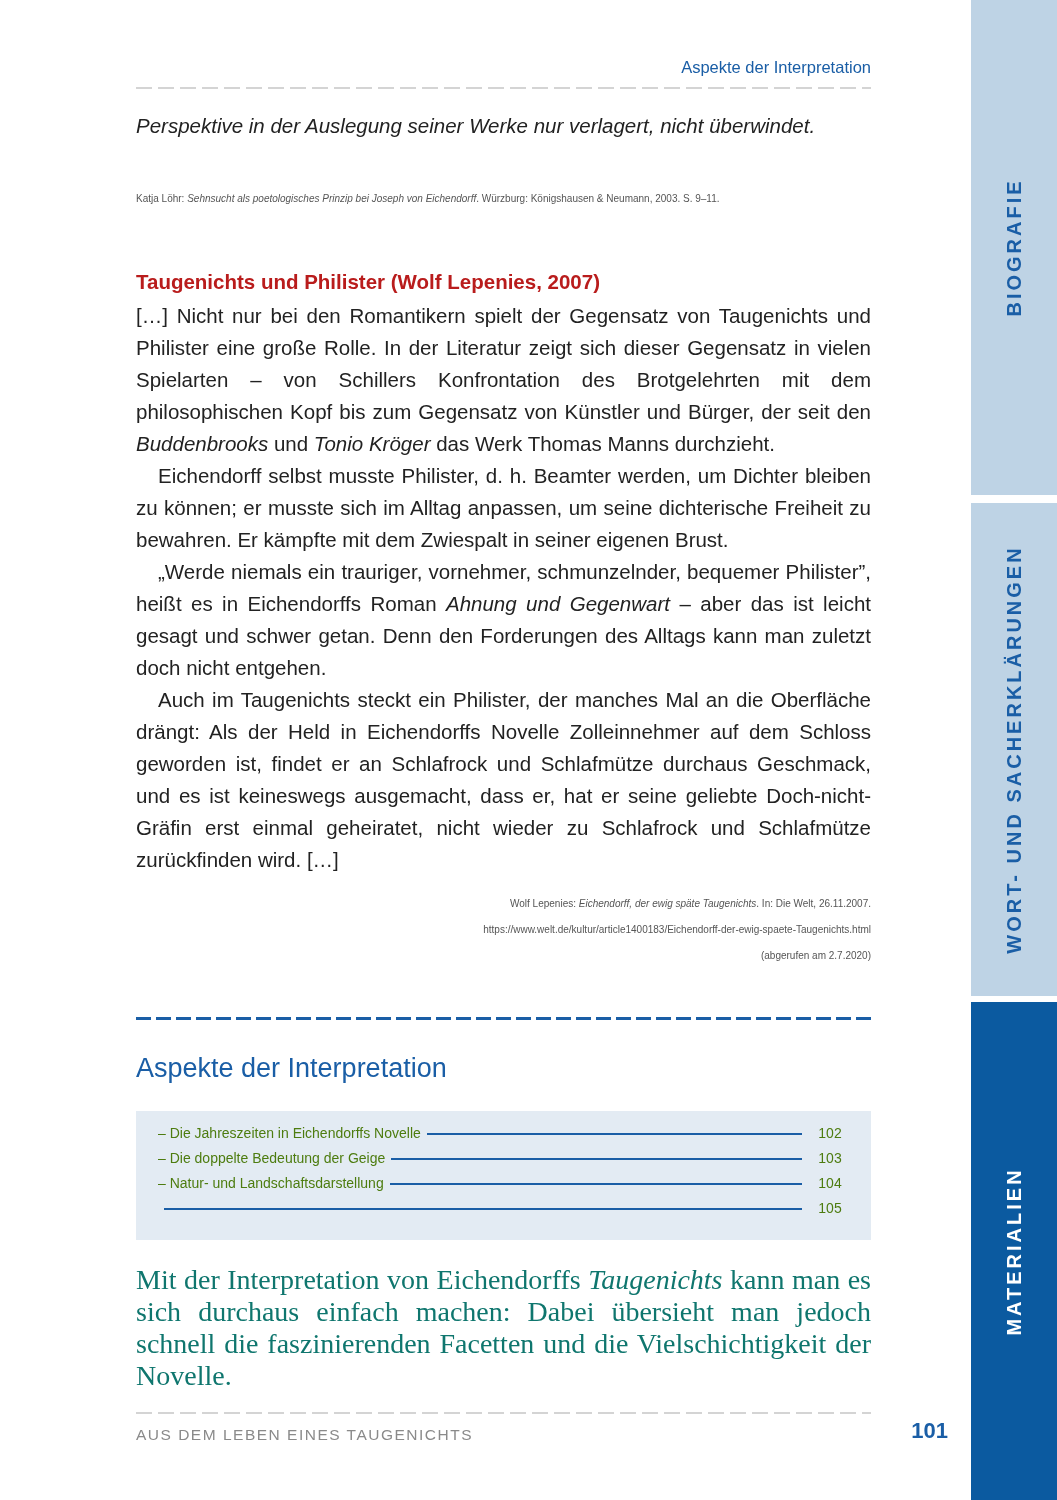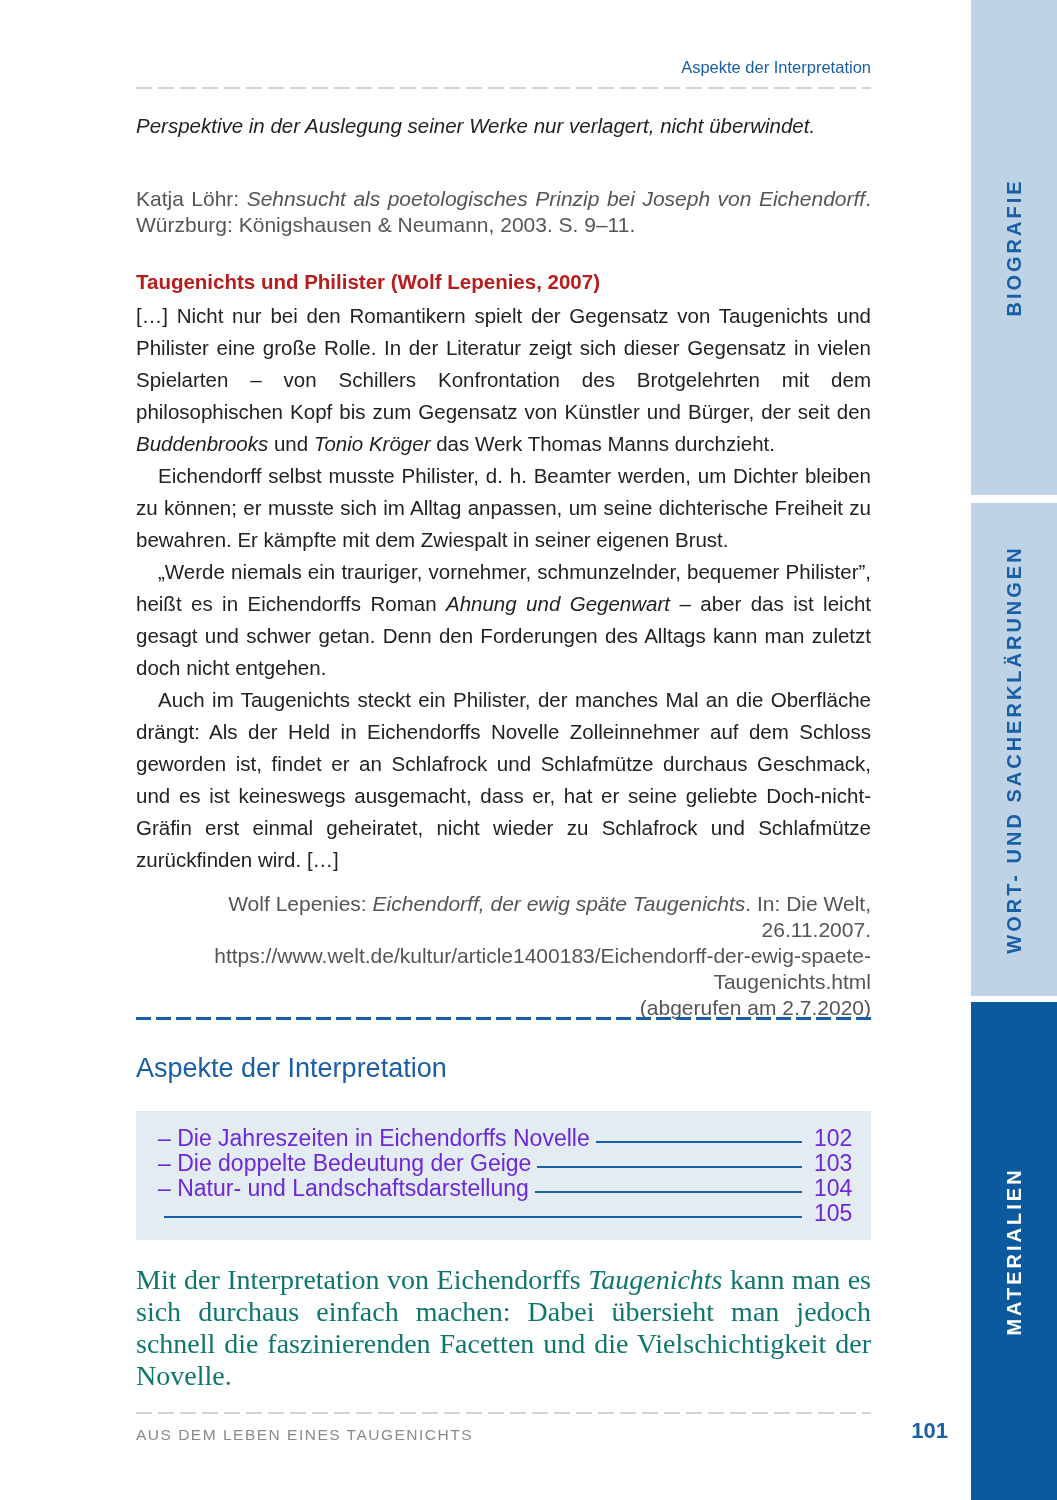--- a/index.html
+++ b/index.html
@@ -21,21 +21,21 @@
   .dash-line.top { top: 87px; }
   .dash-line.bottom { top: 1412px; }
   .dash-line.blue {
     top: 1017px; height: 3px;
     background-image: repeating-linear-gradient(to right, #1a5ea6 0 15px, transparent 15px 20px);
   }
 
   .body-text { font-size: 20.5px; line-height: 32px; text-align: justify; color: #222; }
   .body-text p { margin: 0; }
   .indent { text-indent: 22px; }
-  .src { font-size: 21px; line-height: 26px; color: #555; text-align: justify; }
+  .src { font-size: 10px; line-height: 26px; color: #555; text-align: justify; }
   .src p { margin: 0; }
 
   .block1 { position: absolute; left: 136px; top: 110px; width: 735px; font-style: italic; }
   .src1 { position: absolute; left: 136px; top: 186px; width: 735px; }
   .heading-small {
     position: absolute; left: 136px; top: 270px; width: 735px;
     color: #b91c1c; font-weight: bold; font-size: 20.5px;
   }
   .block2 { position: absolute; left: 136px; top: 300px; width: 735px; }
   .src2 { position: absolute; left: 136px; top: 891px; width: 735px; text-align: right; }
@@ -45,28 +45,28 @@
     color: #1a5ea6; font-size: 27px; font-weight: normal;
   }
 
   .toc {
     position: absolute; left: 136px; top: 1111px; width: 735px; height: 129px;
     background: #e3ebf3;
   }
   .toc-list { position: absolute; left: 22px; top: 14px; width: 688px; }
   .toc-row {
     display: flex; align-items: baseline; height: 25px;
-    color: #6d28d9; font-size: 23px;
+    color: #4d7c0f; font-size: 14px;
   }
   .toc-label { white-space: nowrap; }
   .toc-leader {
     flex: 1; border-bottom: 2px solid #1a5ea6; margin: 0 12px 0 6px;
     transform: translateY(-3px);
   }
-  .toc-page { width: 32px; text-align: right; }
+  .toc-page { width: 32px; text-align: center; }
 
   .intro {
     position: absolute; left: 136px; top: 1264px; width: 735px;
     font-family: Liberation Serif, serif;
     font-size: 28px; line-height: 32px; text-align: justify; color: #0f766e;
   }
 
   .footer-title {
     position: absolute; left: 136px; top: 1426px;
     font-size: 15.5px; letter-spacing: 1.5px; color: #8a8a8a;

